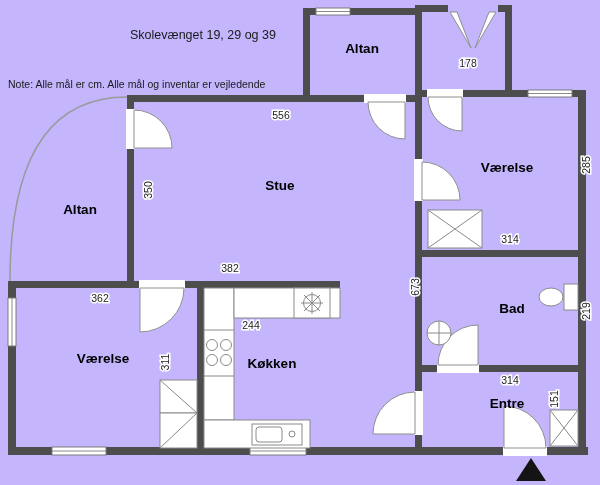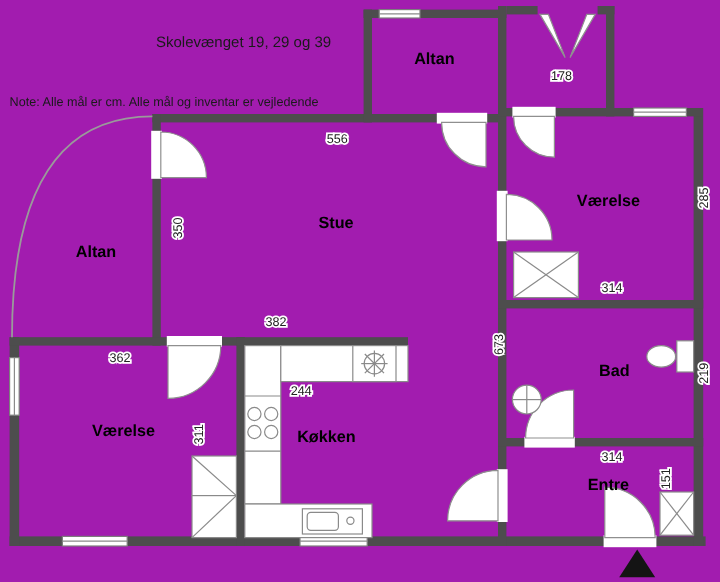--- a/index.html
+++ b/index.html
@@ -1,16 +1,16 @@
 <!DOCTYPE html>
 <html><head>
 <meta charset="utf-8">
 <style>
   html,body{margin:0;padding:0;background:#fff;}
-  #sheet{position:relative;width:600px;height:485px;background:#a21caf;overflow:hidden;
+  #sheet{position:relative;width:600px;height:485px;background:#c4b5fd;overflow:hidden;
          font-family:"Liberation Sans",sans-serif;}
   svg text{font-family:"Liberation Sans",sans-serif;fill:#1a1a1a;}
   .title{font-size:12.5px;}
   .note{font-size:10.5px;}
   .room{font-size:13.5px;font-weight:bold;fill:#000;}
   .dim{font-size:10.5px;fill:#222;paint-order:stroke;stroke:#fff;stroke-width:3px;}
   .wall{fill:#4d4d4d;}
   .open{fill:#ffffff;}
   .door{fill:#ffffff;stroke:#8f8f8f;stroke-width:1;}
   .fx{fill:#ffffff;stroke:#8a8a8a;stroke-width:1;}

